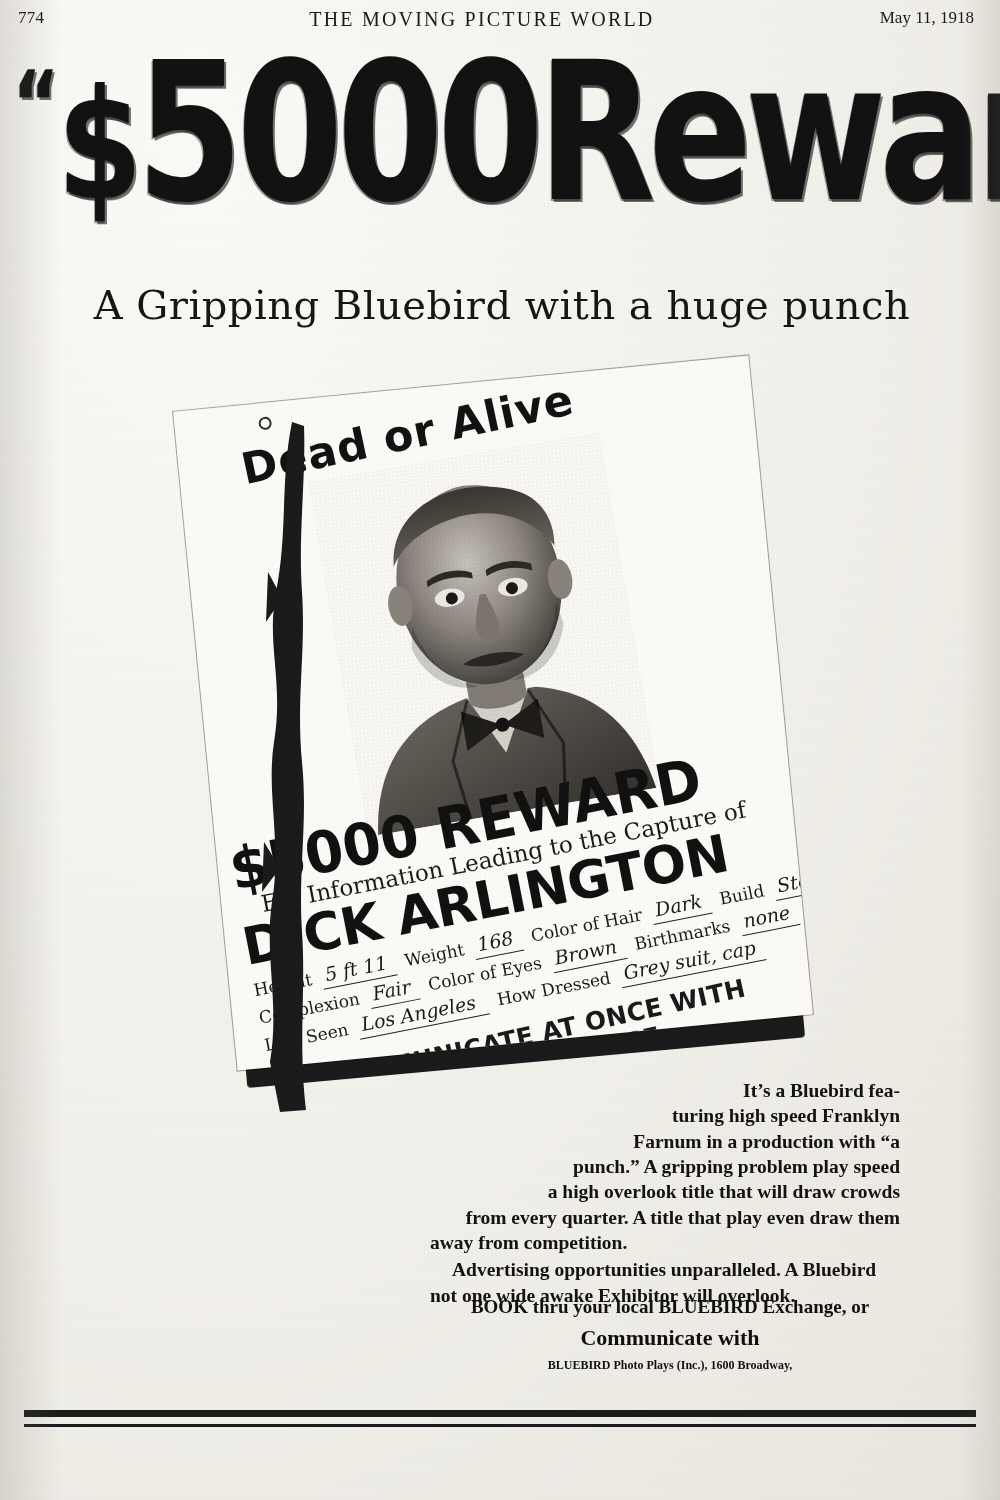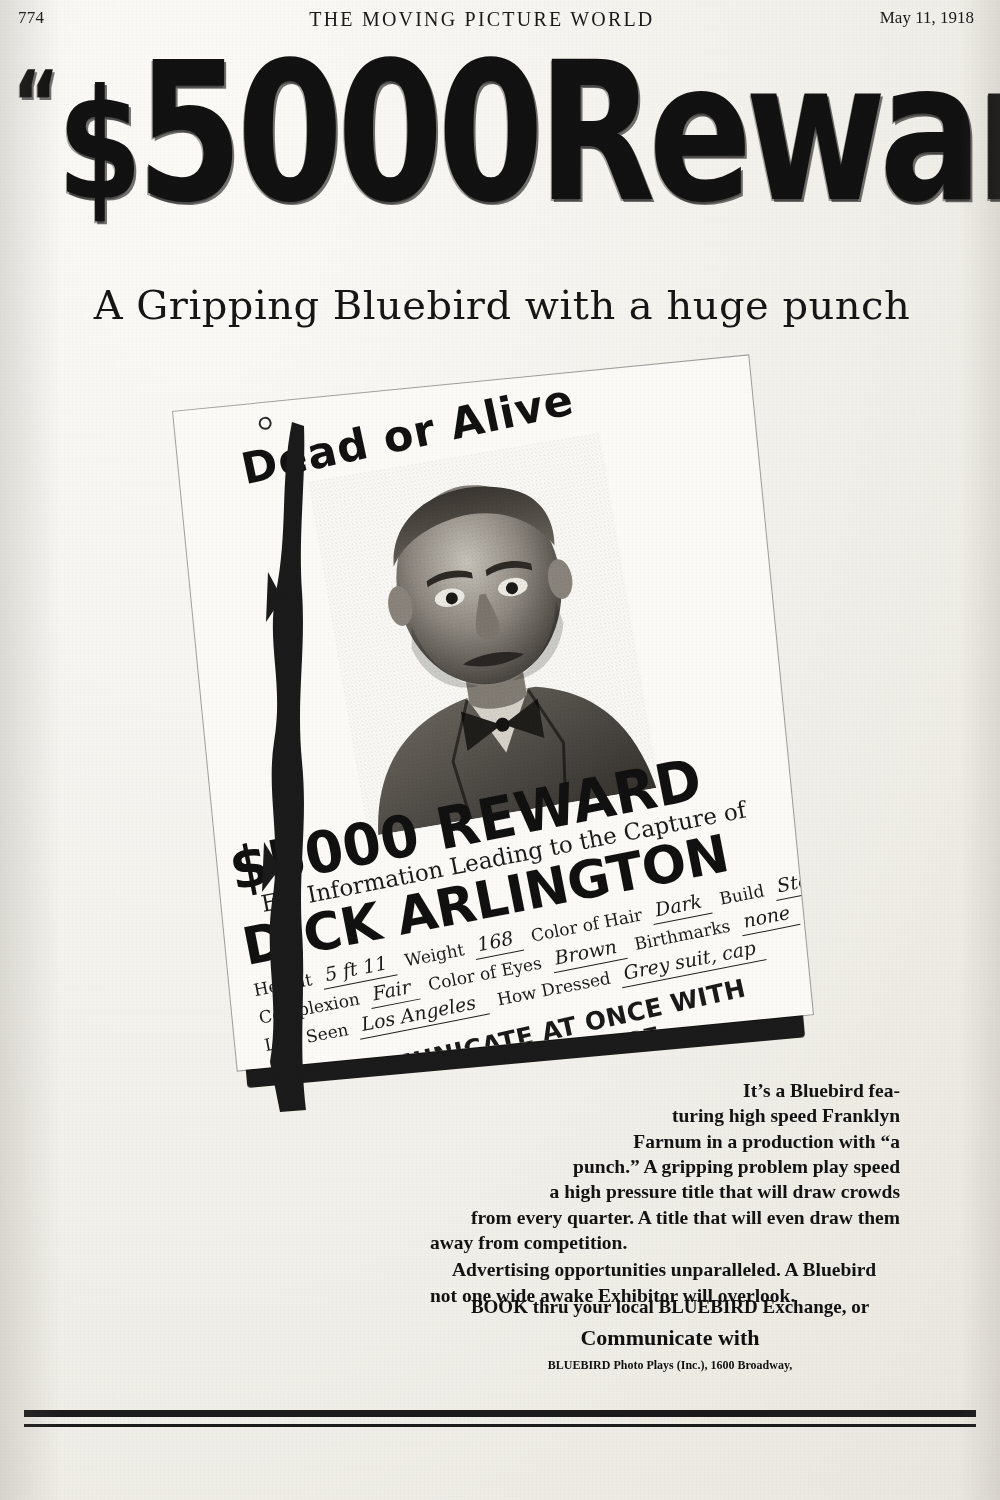--- a/index.html
+++ b/index.html
@@ -444,22 +444,22 @@
       </svg>
     </div>
   </div>
 
   <div class="copy">
     <p class="p1">
       <span class="ln">It’s a Bluebird fea-</span>
       <span class="ln">turing high speed Franklyn</span>
       <span class="ln">Farnum in a production with “a</span>
       <span class="ln">punch.”  A gripping problem play speed</span>
-      <span class="ln">a high pressure title that will draw crowds</span>
-      <span class="ln">from every quarter.  A title that will even draw them</span>
+      <span class="ln">a high overlook title that will draw crowds</span>
+      <span class="ln">from every quarter.  A title that play even draw them</span>
       <span class="ln" style="text-align:left;display:block;">away from competition.</span>
     </p>
     <p class="p2">Advertising opportunities unparalleled.  A Bluebird not one wide awake Exhibitor will overlook.</p>
   </div>
 
   <div class="book">
     <div>BOOK thru your local BLUEBIRD Exchange, or</div>
     <div class="l-small">Communicate with</div>
     <div class="l-addr">BLUEBIRD Photo Plays (Inc.), 1600 Broadway,</div>
   </div>

